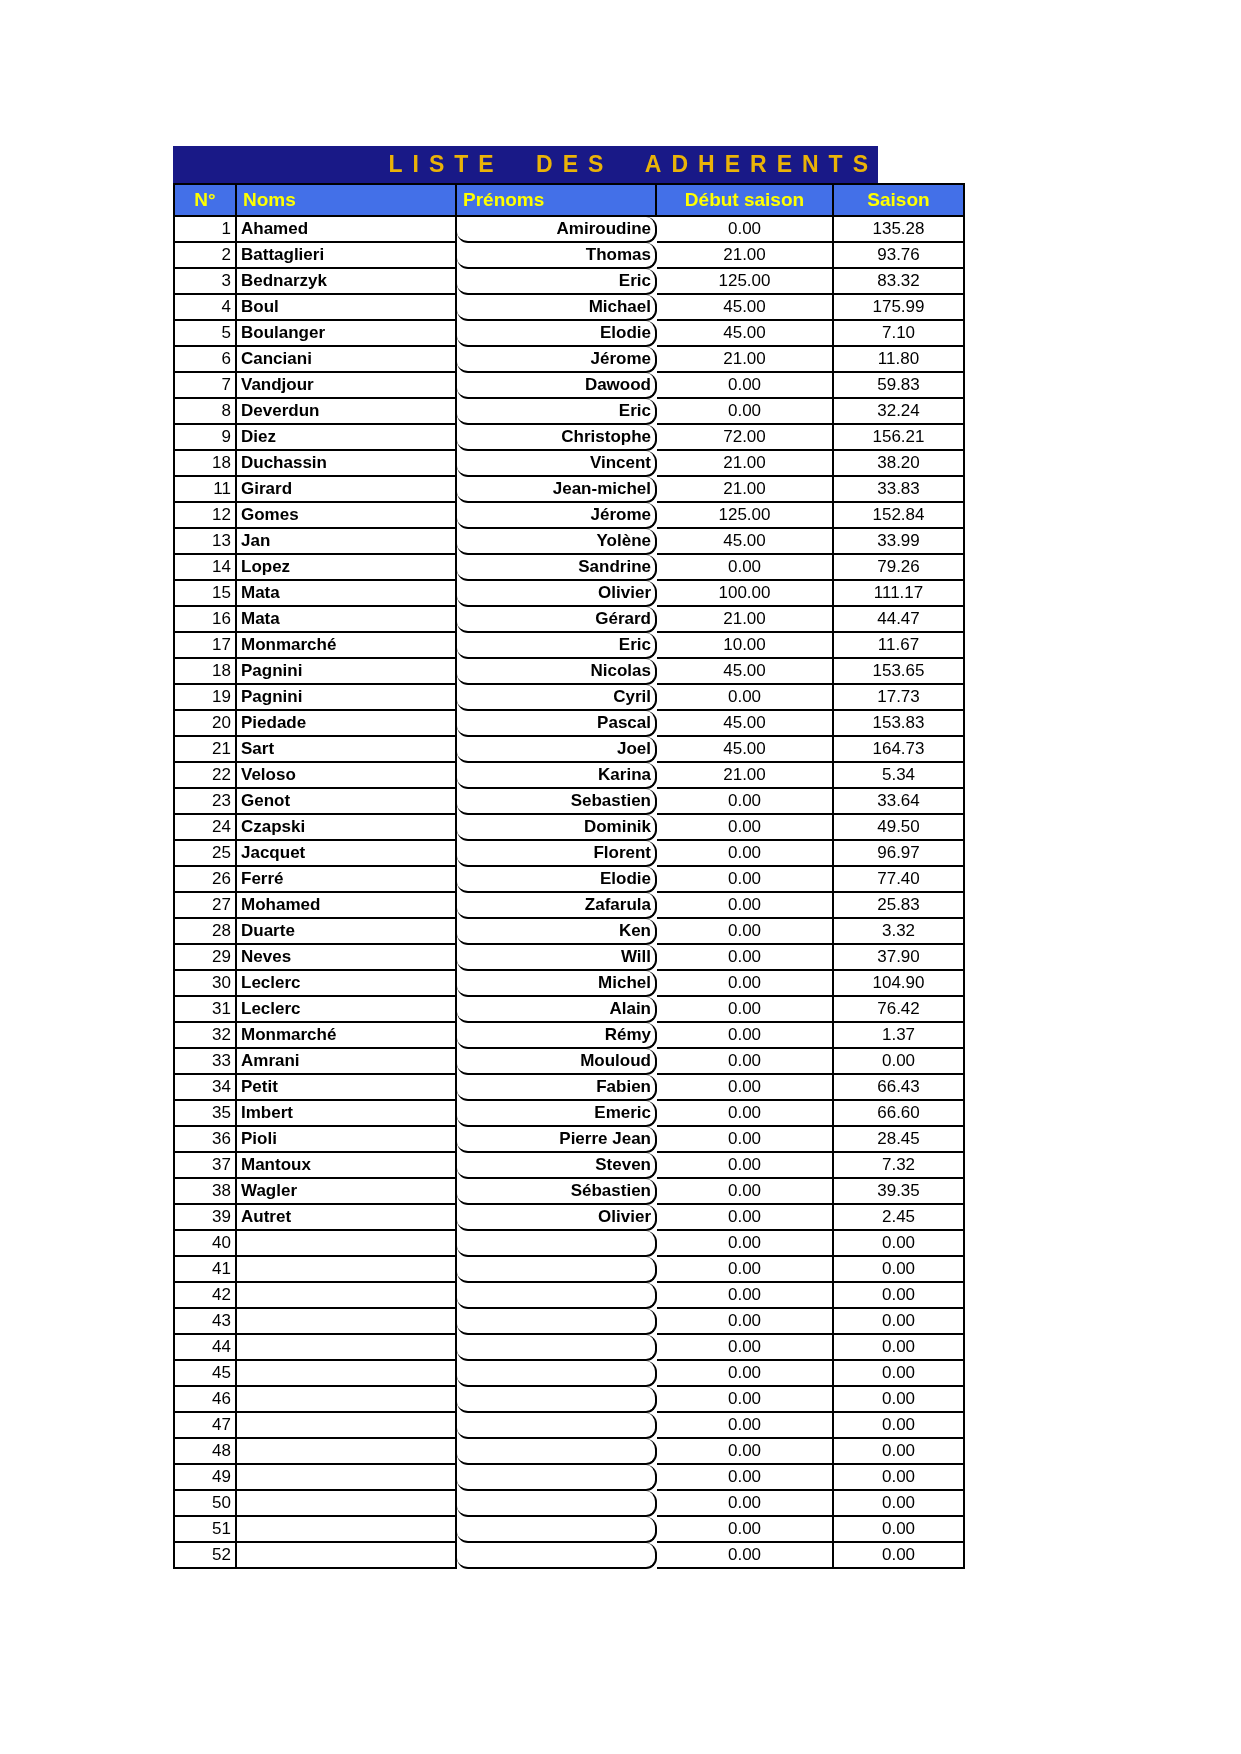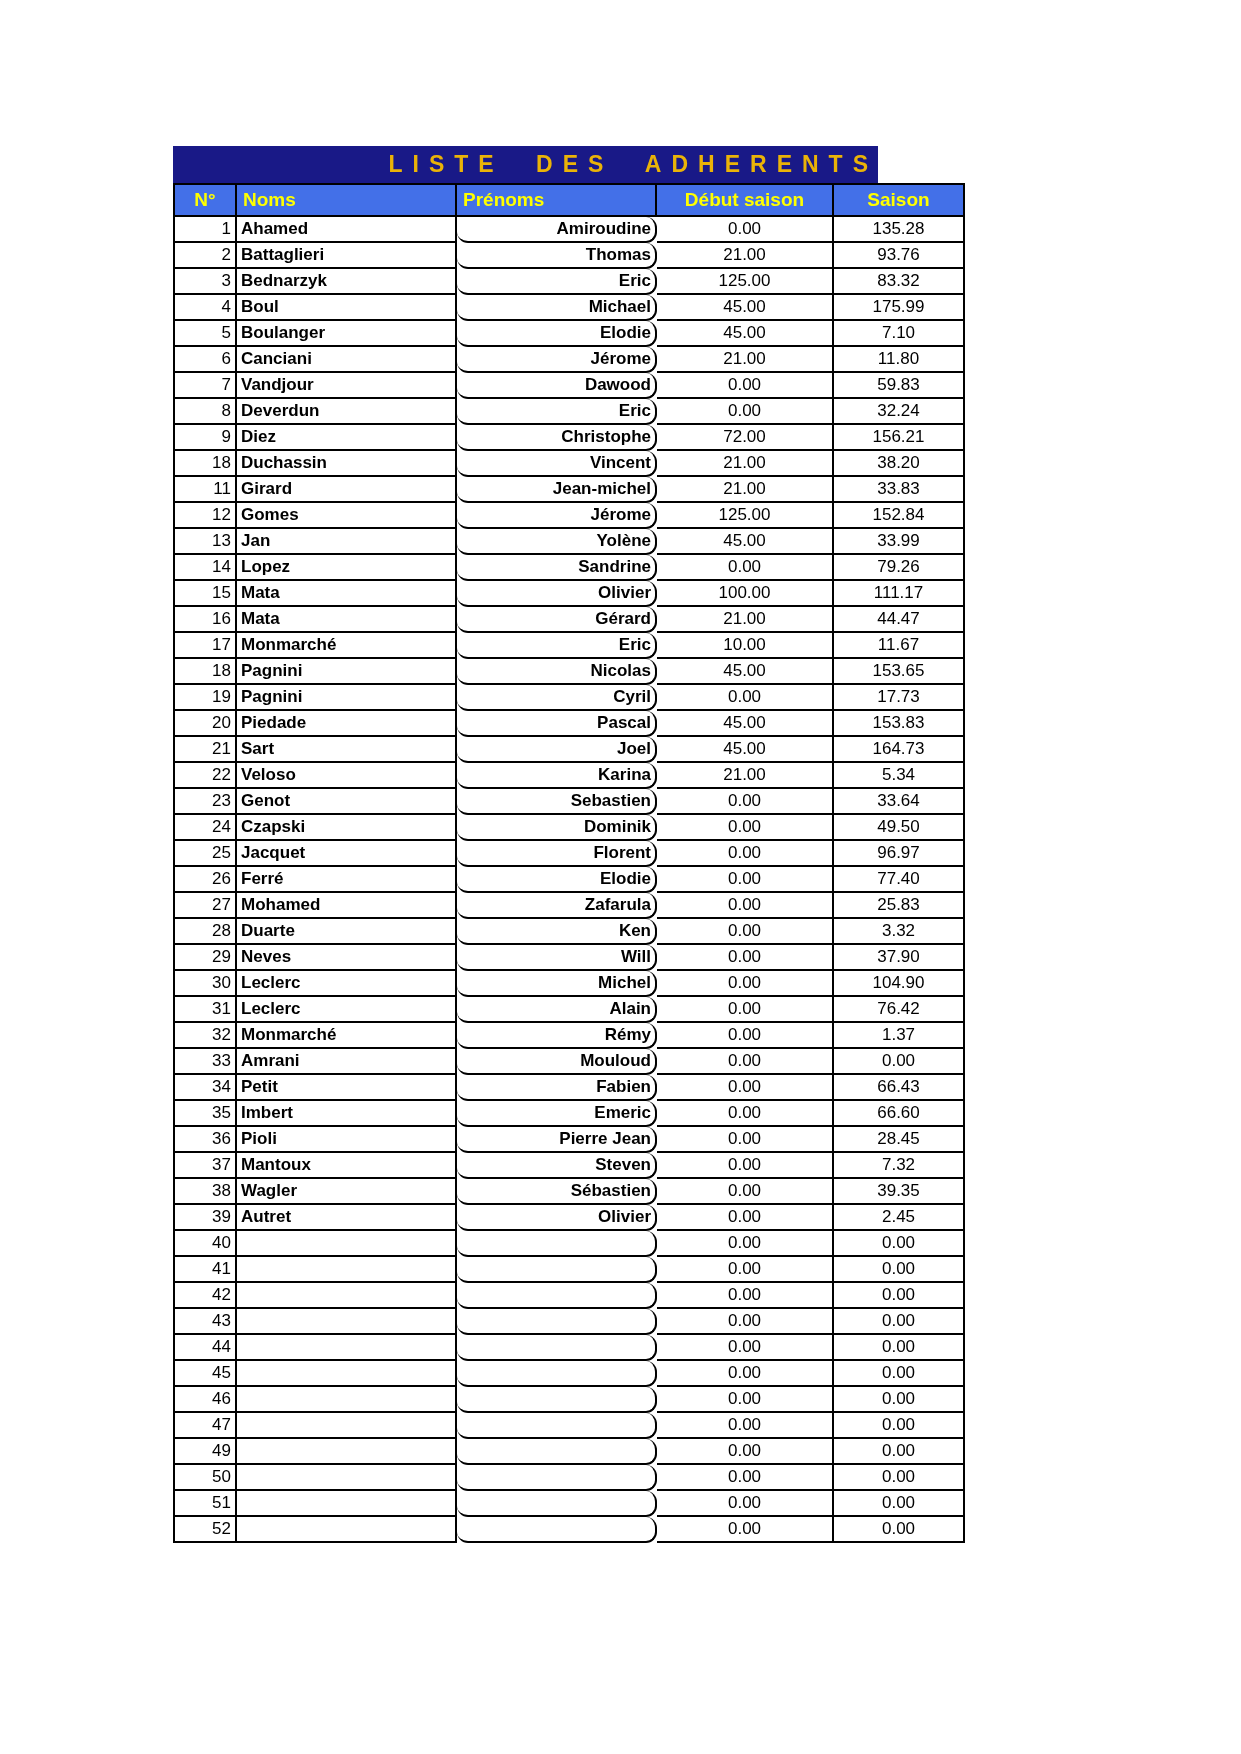--- a/index.html
+++ b/index.html
@@ -424,20 +424,27 @@
             <td class="c-saison">0.00</td>
           </tr>
           <tr>
             <td class="c-n">47</td>
             <td class="c-nom"></td>
             <td class="c-prenom"></td>
             <td class="c-debut">0.00</td>
             <td class="c-saison">0.00</td>
           </tr>
           <tr>
+            <td class="c-n">48</td>
+            <td class="c-nom"></td>
+            <td class="c-prenom"></td>
+            <td class="c-debut">0.00</td>
+            <td class="c-saison">0.00</td>
+          </tr>
+          <tr>
             <td class="c-n">49</td>
             <td class="c-nom"></td>
             <td class="c-prenom"></td>
             <td class="c-debut">0.00</td>
             <td class="c-saison">0.00</td>
           </tr>
           <tr>
             <td class="c-n">50</td>
             <td class="c-nom"></td>
             <td class="c-prenom"></td>

